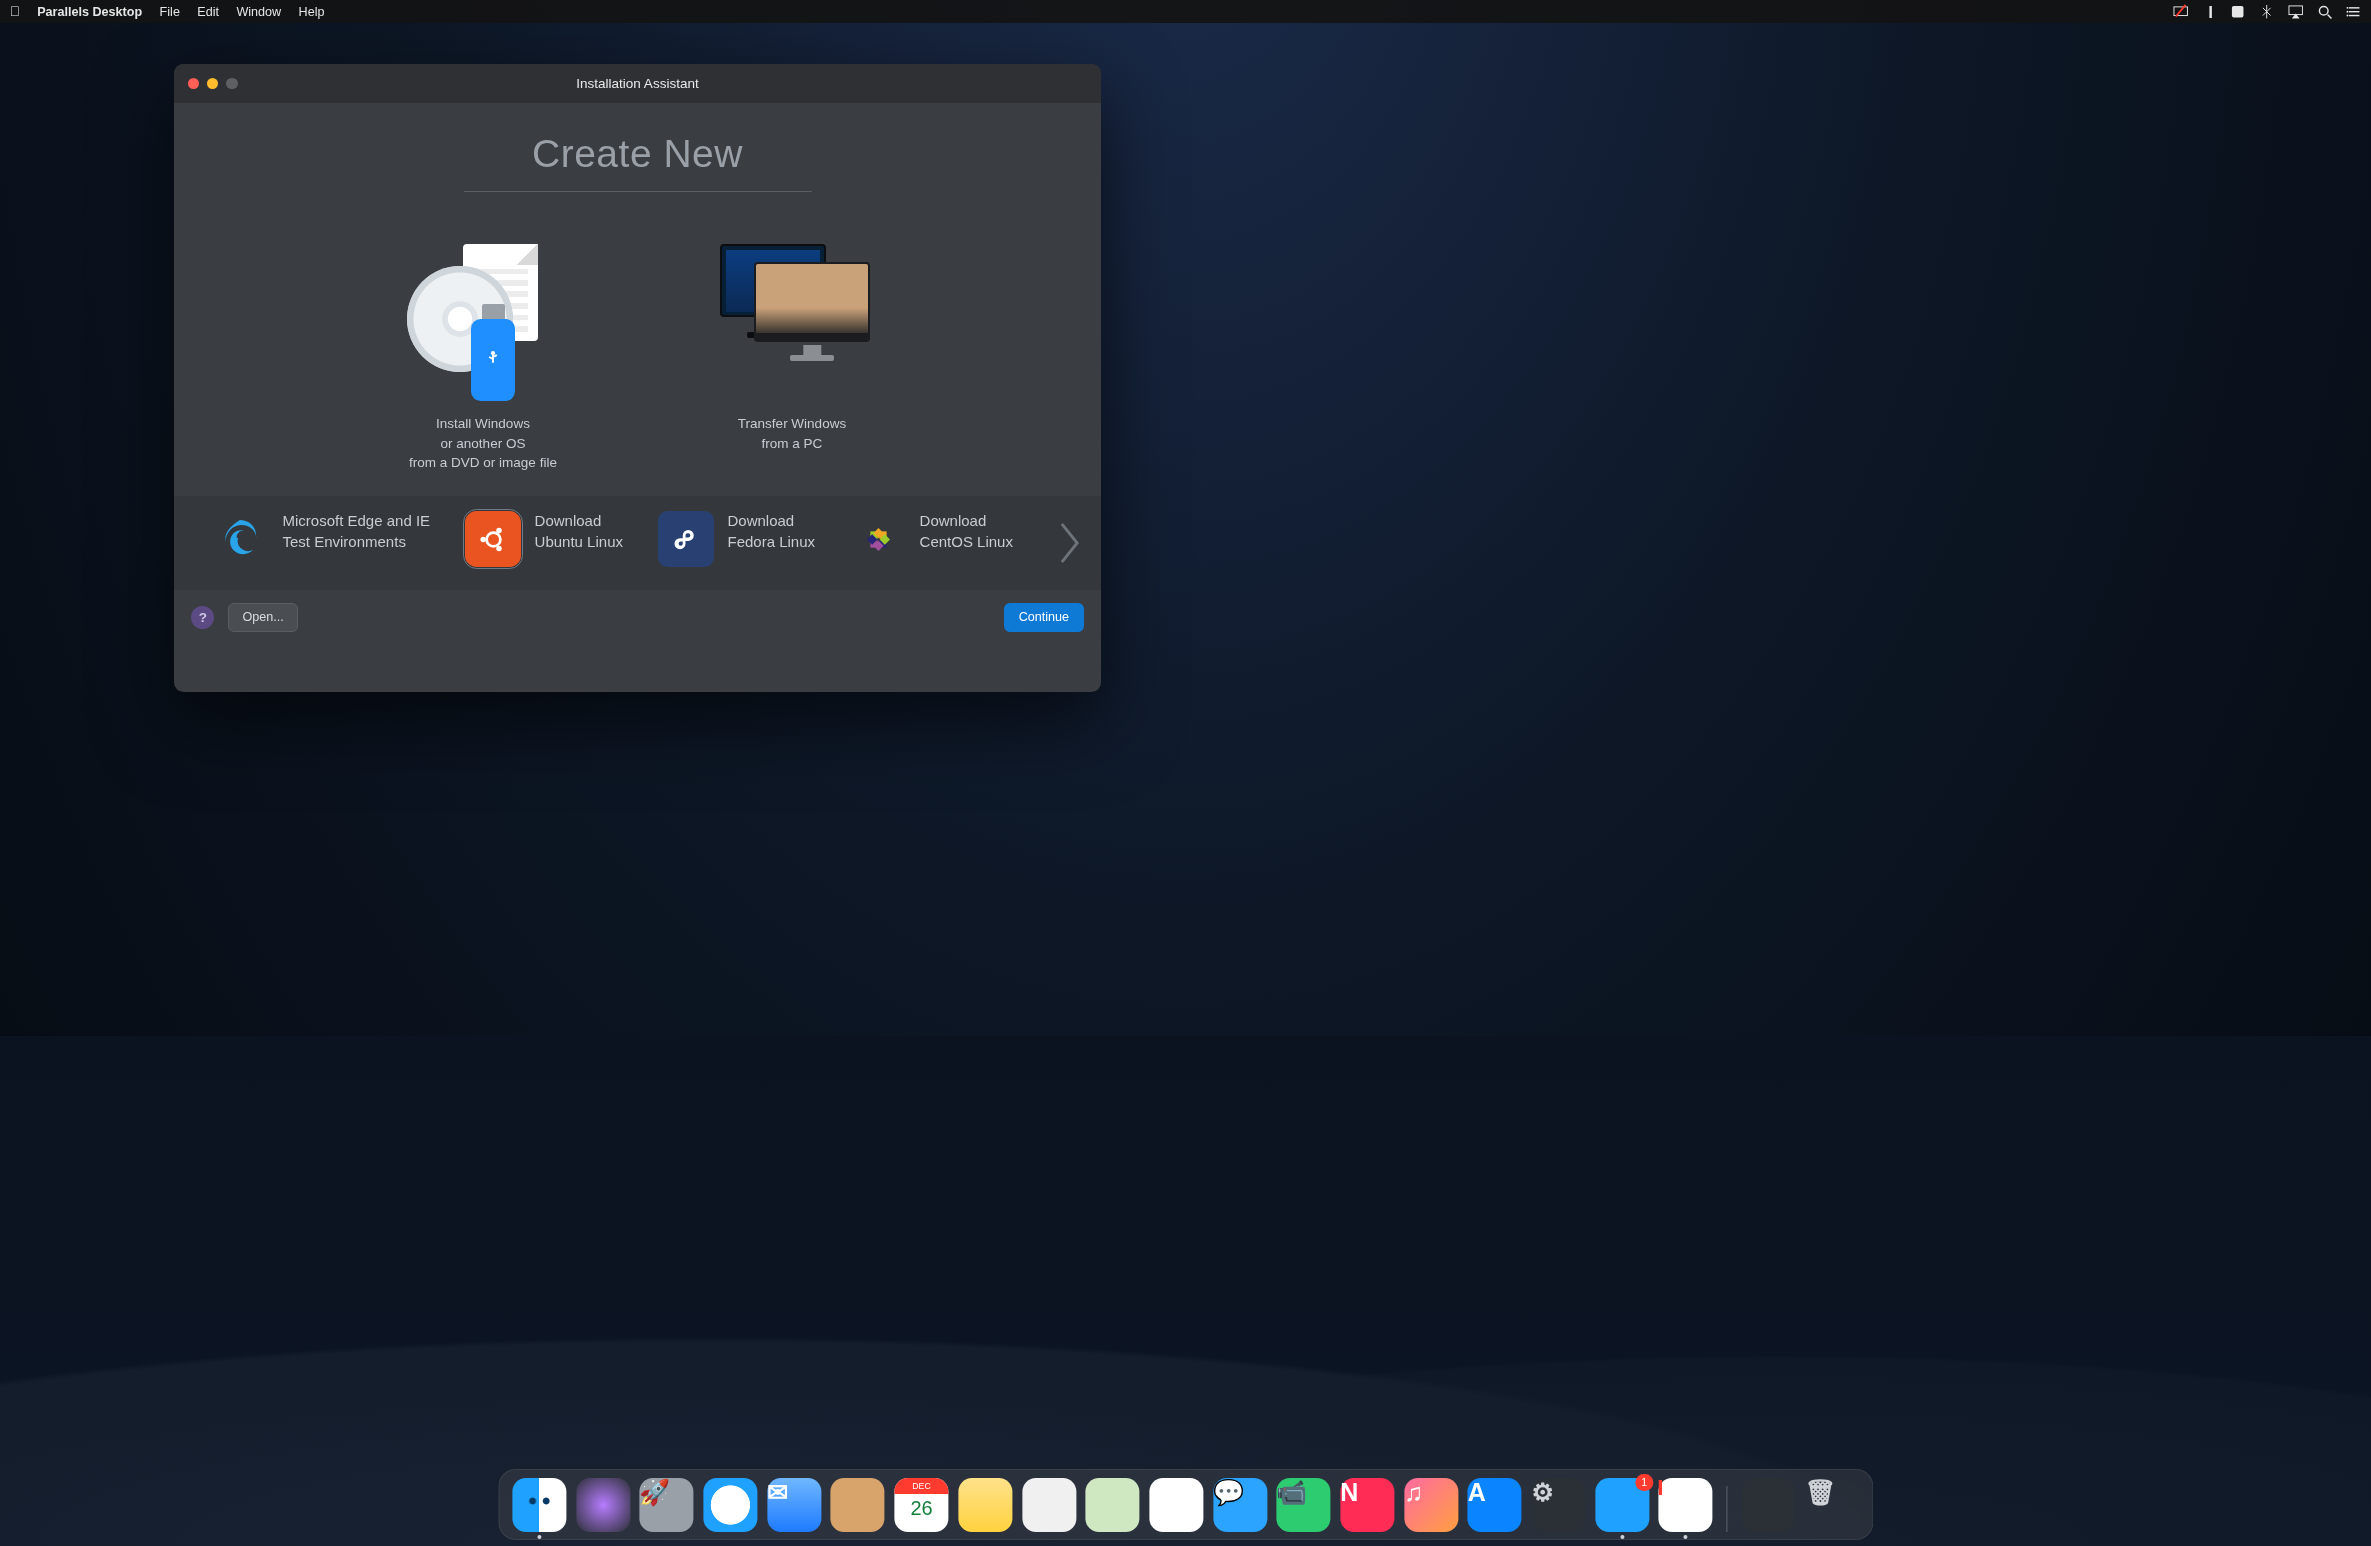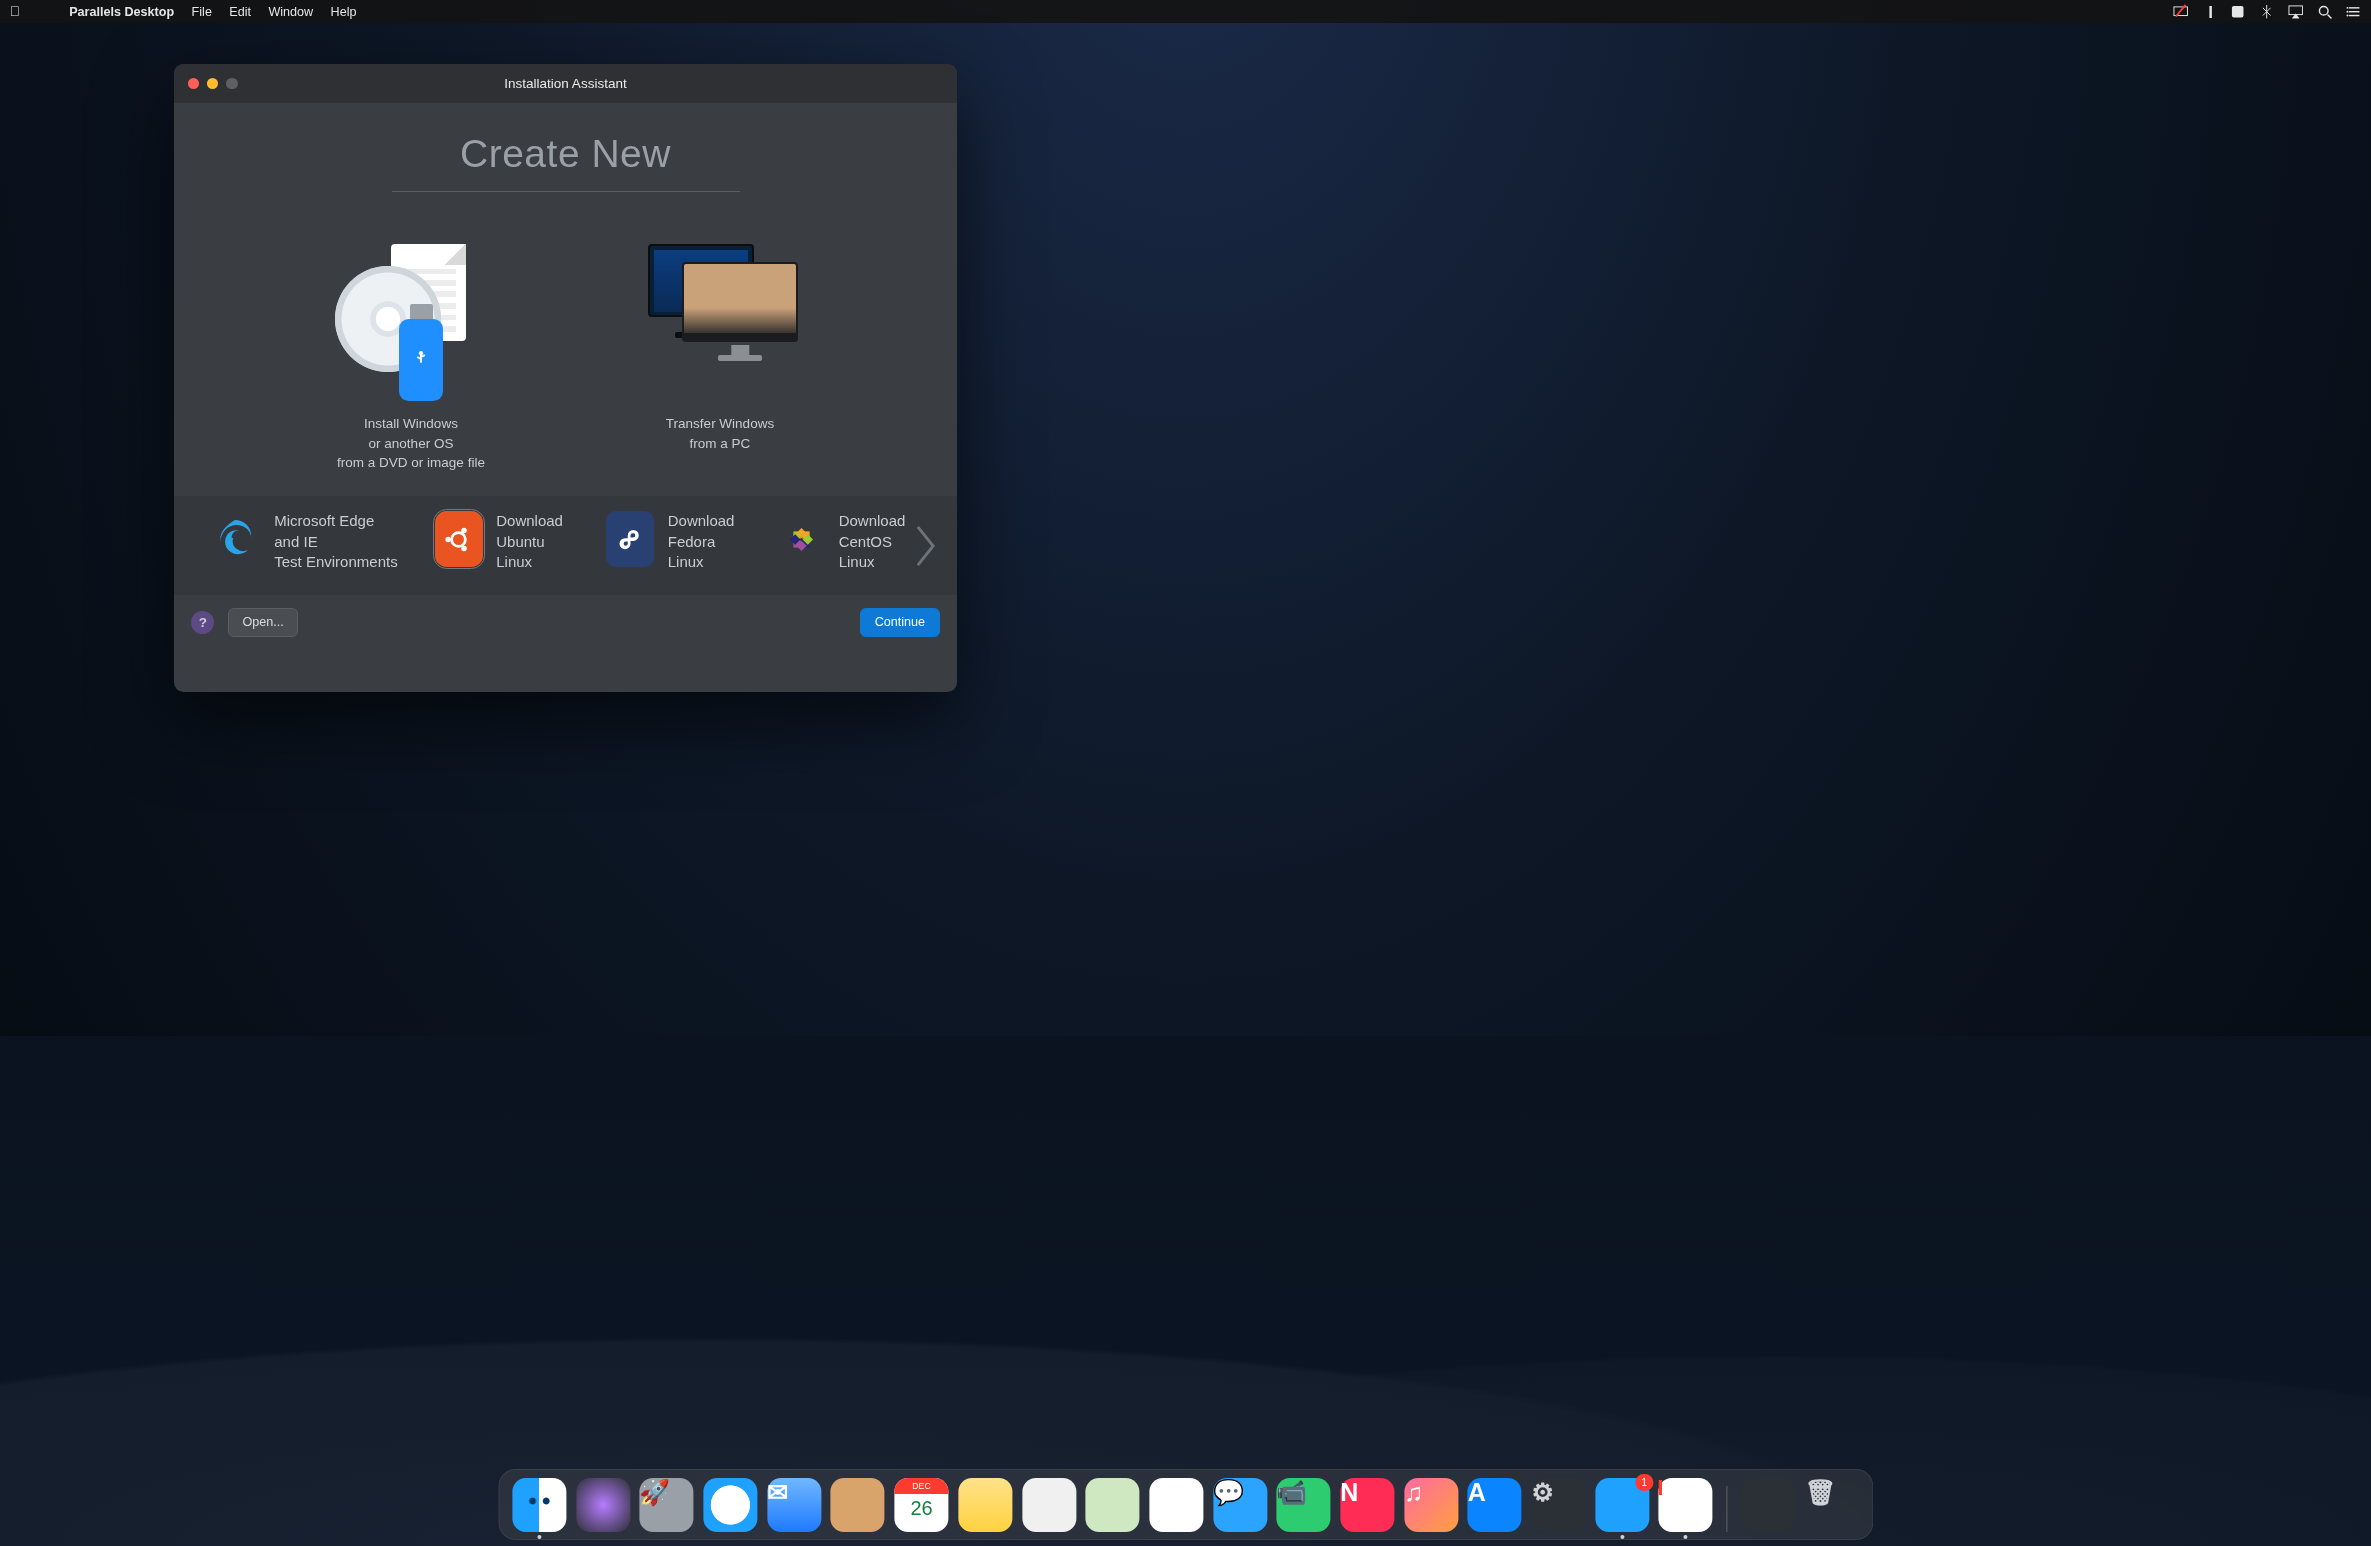--- a/index.html
+++ b/index.html
@@ -25,28 +25,28 @@
 }
 
 .menubar {
   position: absolute; top:0; left:0; right:0; height:23px;
   background: rgba(20,20,20,.92);
   display:flex; align-items:center; color:#e6e6e6; font-size:12.6px;
   padding:0 9.7px; gap:17.4px;
   z-index:50;
 }
 .menubar .apple { font-size:13.5px; }
-.menubar .appname { font-weight:700;margin-left:32px; }
+.menubar .appname { font-weight:700; }
 .menubar .menus { display:flex; gap:17.4px; }
 .menubar .right { margin-left:auto; display:flex; gap:13.5px; align-items:center; }
 .menubar .ico { width:15.4px; height:15.4px; display:inline-flex; align-items:center; justify-content:center; color:#e6e6e6; }
 .parallels-mini { color:#ff3b30; letter-spacing:-2.9px; font-weight:700; }
 
 .window {
-  position:absolute; width:783px; height:628px; left:174px; top:64px;
+  position:absolute; width:927px; height:628px; left:174px; top:64px;
   background:#3a3d42; border-radius:9.7px; box-shadow:0 29px 77px rgba(0,0,0,.6);
   overflow:hidden; display:flex; flex-direction:column;
 }
 .titlebar {
   height:39px; background:#2e3033; display:flex; align-items:center; position:relative;
 }
 .traffic { position:absolute; left:13.5px; display:flex; gap:7.7px; }
 .light { width:11.6px; height:11.6px; border-radius:50%; }
 .light.close{ background:#ff5f56; } .light.min{ background:#ffbd2e; } .light.max{ background:#5d5f63; }
 .title { margin:0 auto; color:#eaeaea; font-size:13.5px; }

